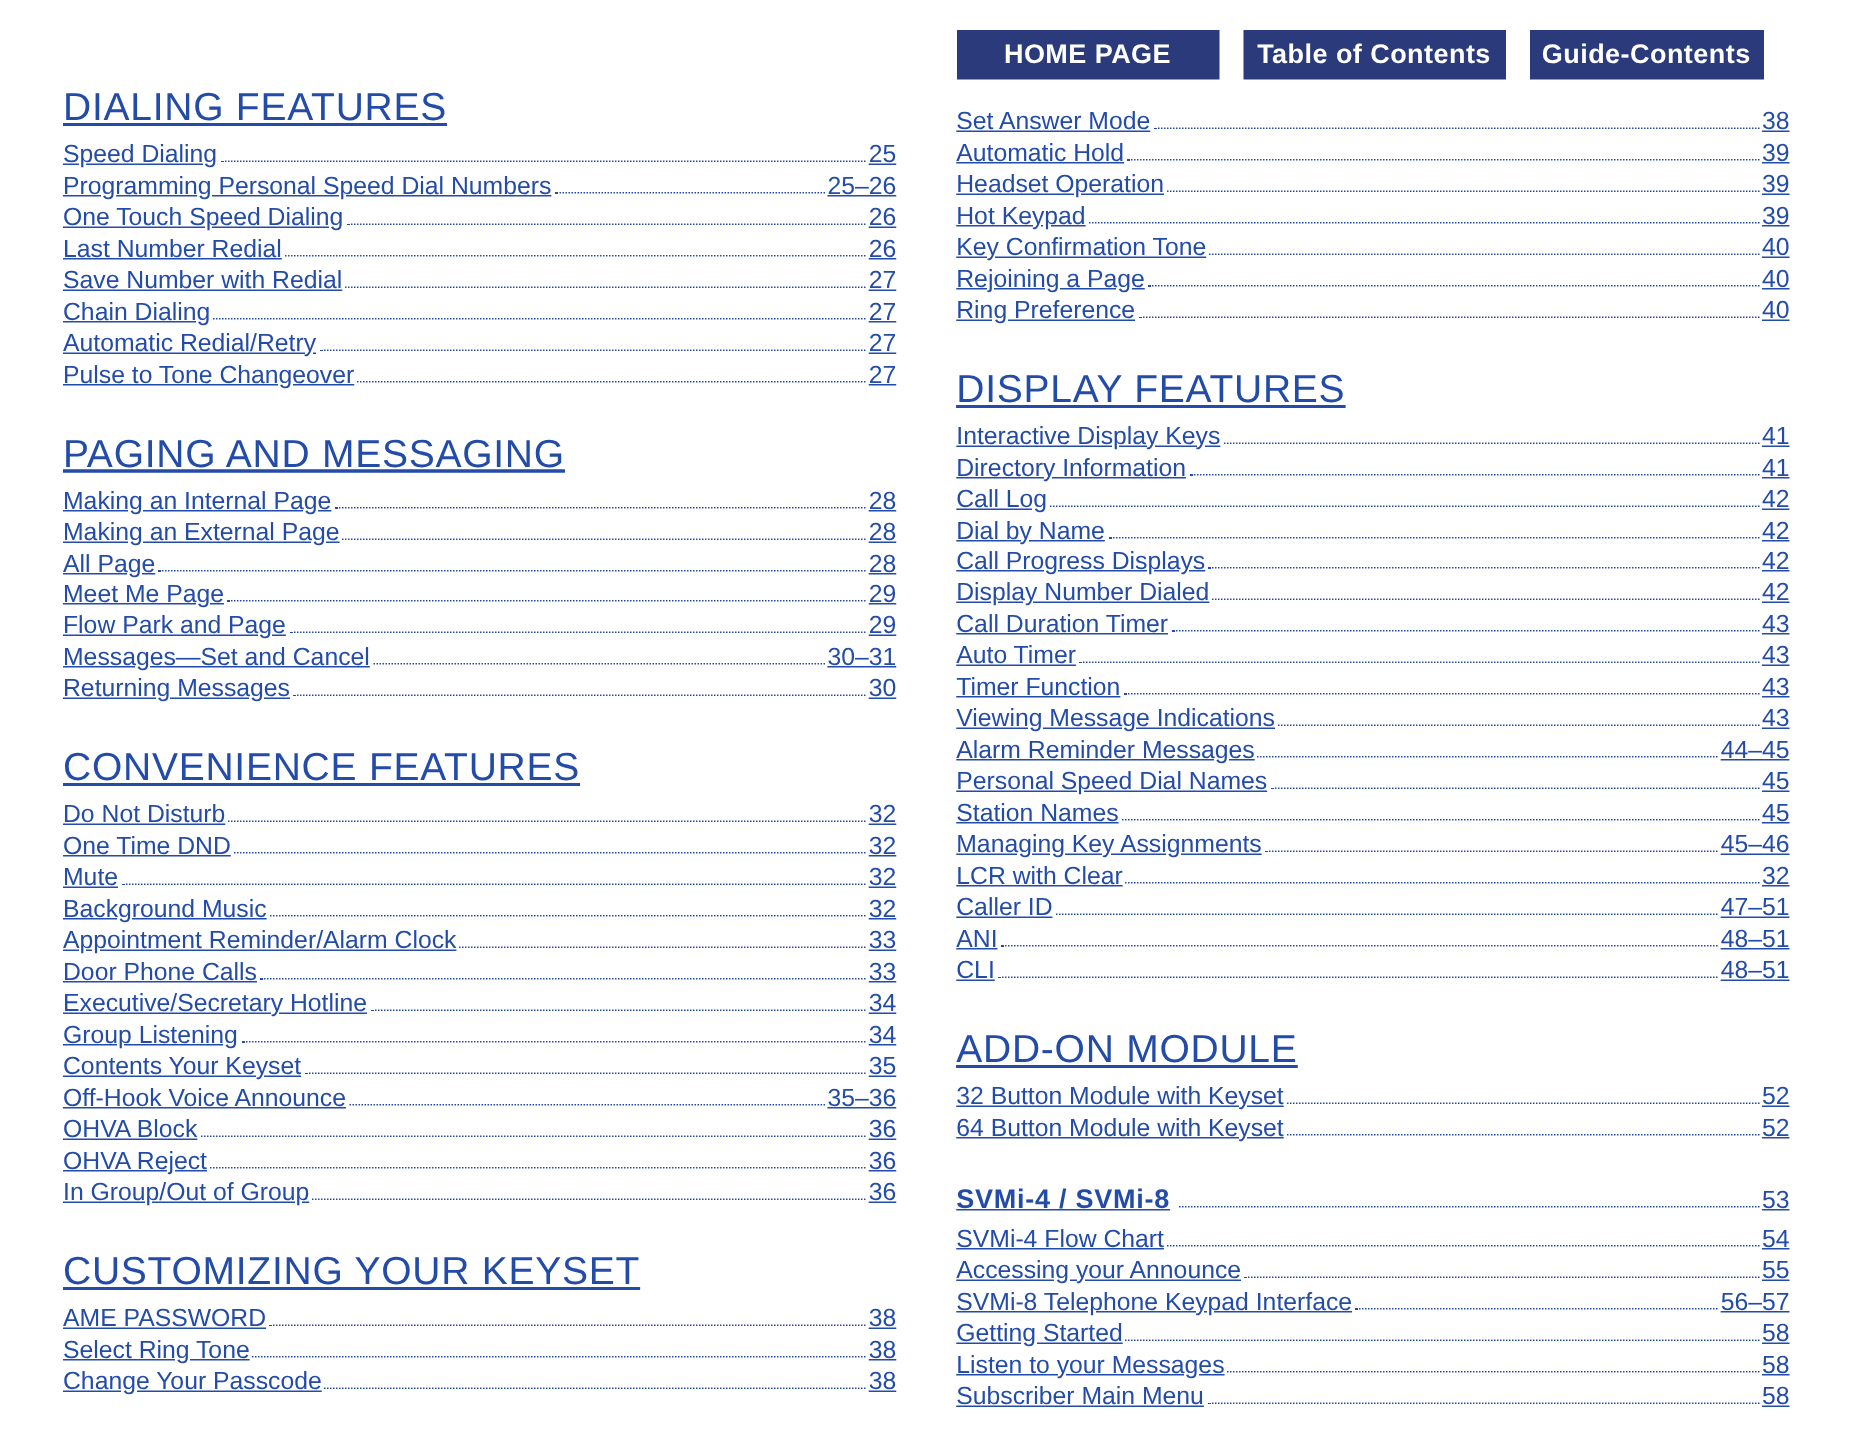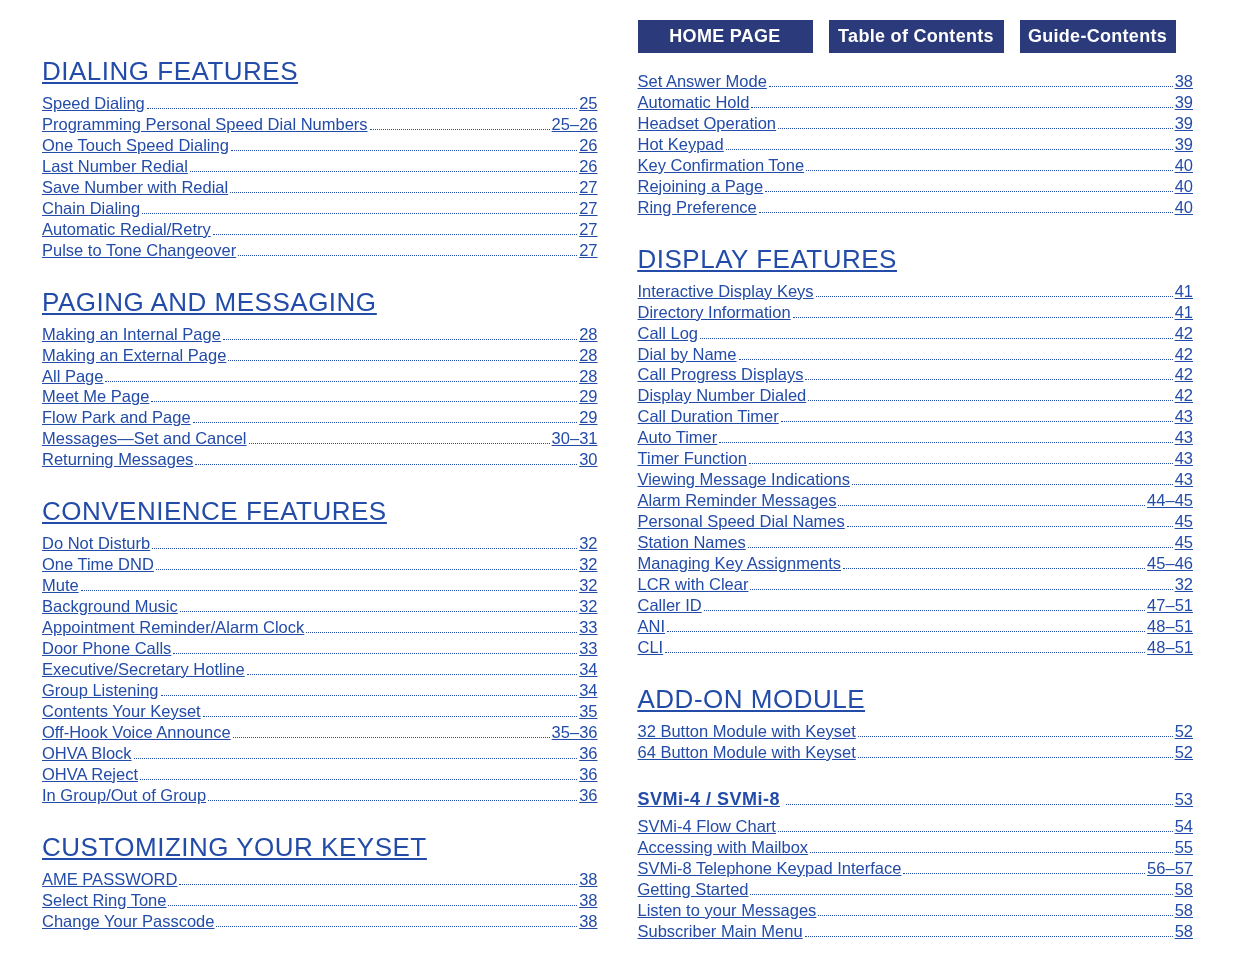--- a/index.html
+++ b/index.html
@@ -418,21 +418,21 @@
           <a class="title-link" href="#">SVMi-4 / SVMi-8</a>
           <span class="dots"></span>
           <a class="pg" href="#">53</a>
         </div>
         <div class="toc-line">
           <a class="label" href="#">SVMi-4 Flow Chart</a>
           <span class="dots"></span>
           <a class="pg" href="#">54</a>
         </div>
         <div class="toc-line">
-          <a class="label" href="#">Accessing with Mailbox</a>
+          <a class="label" href="#">Accessing your Announce</a>
           <span class="dots"></span>
           <a class="pg" href="#">55</a>
         </div>
         <div class="toc-line">
           <a class="label" href="#">SVMi-8 Telephone Keypad Interface</a>
           <span class="dots"></span>
           <a class="pg" href="#">56–57</a>
         </div>
         <div class="toc-line">
           <a class="label" href="#">Getting Started</a>

